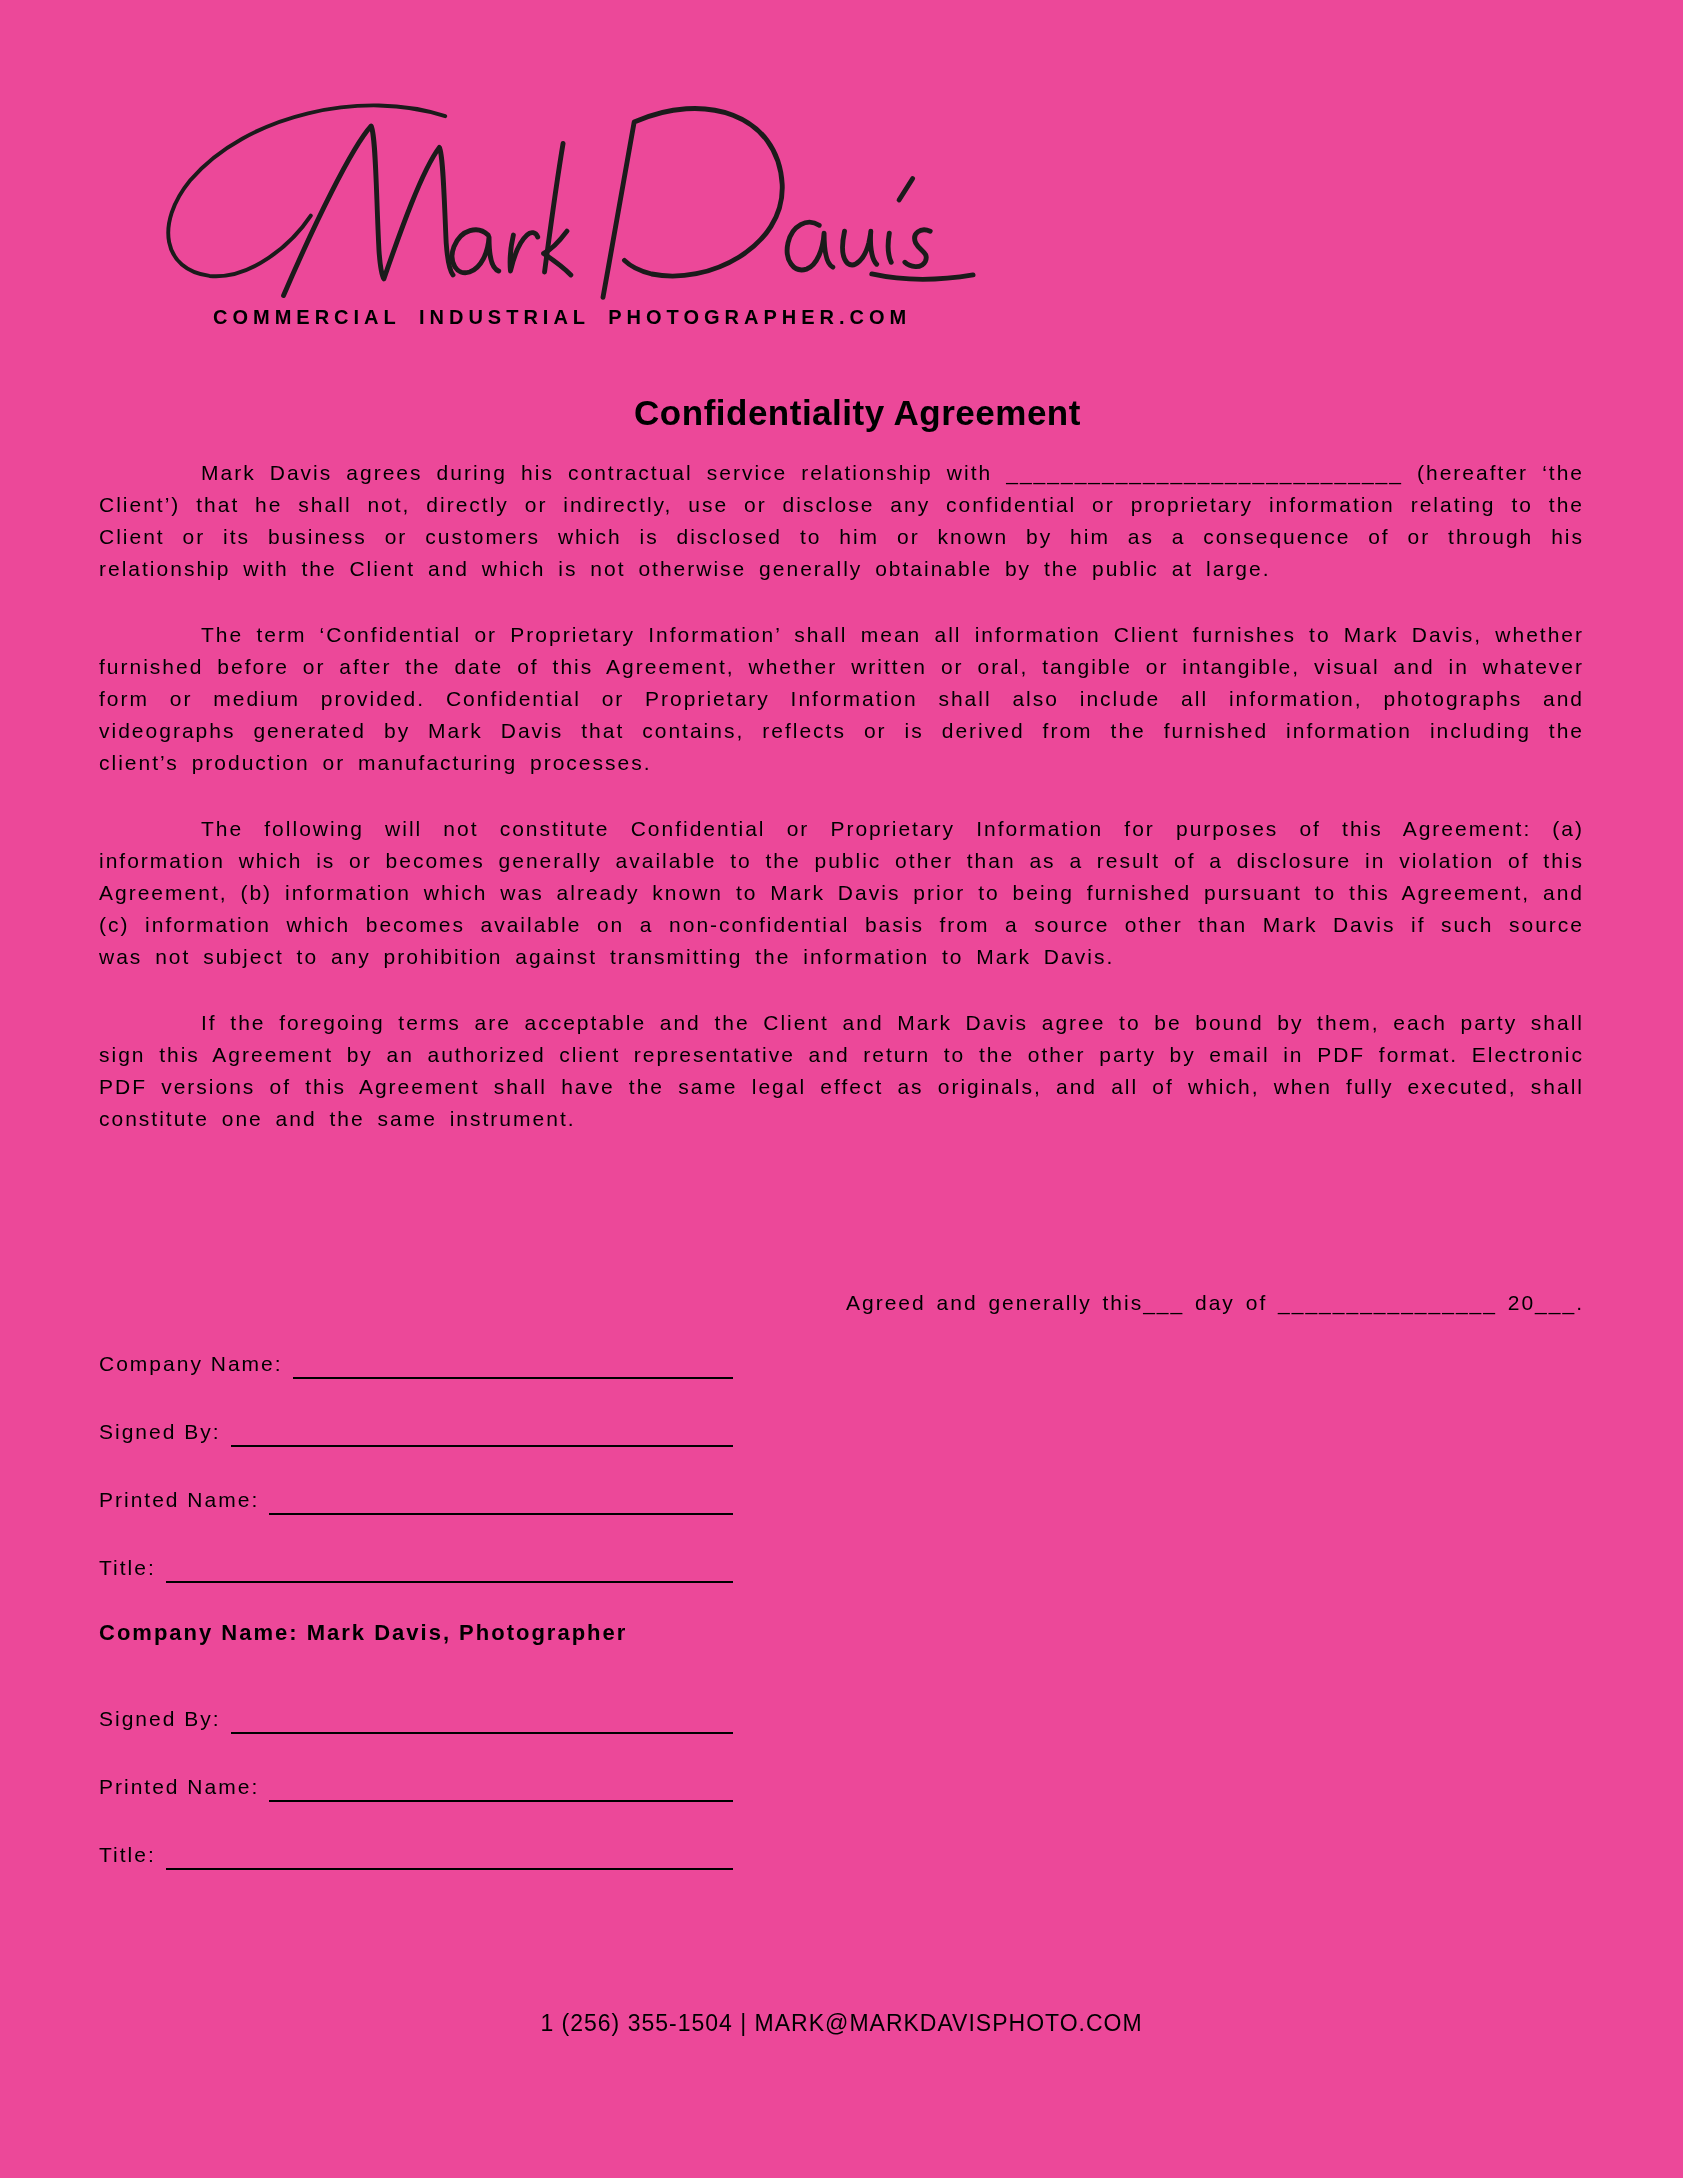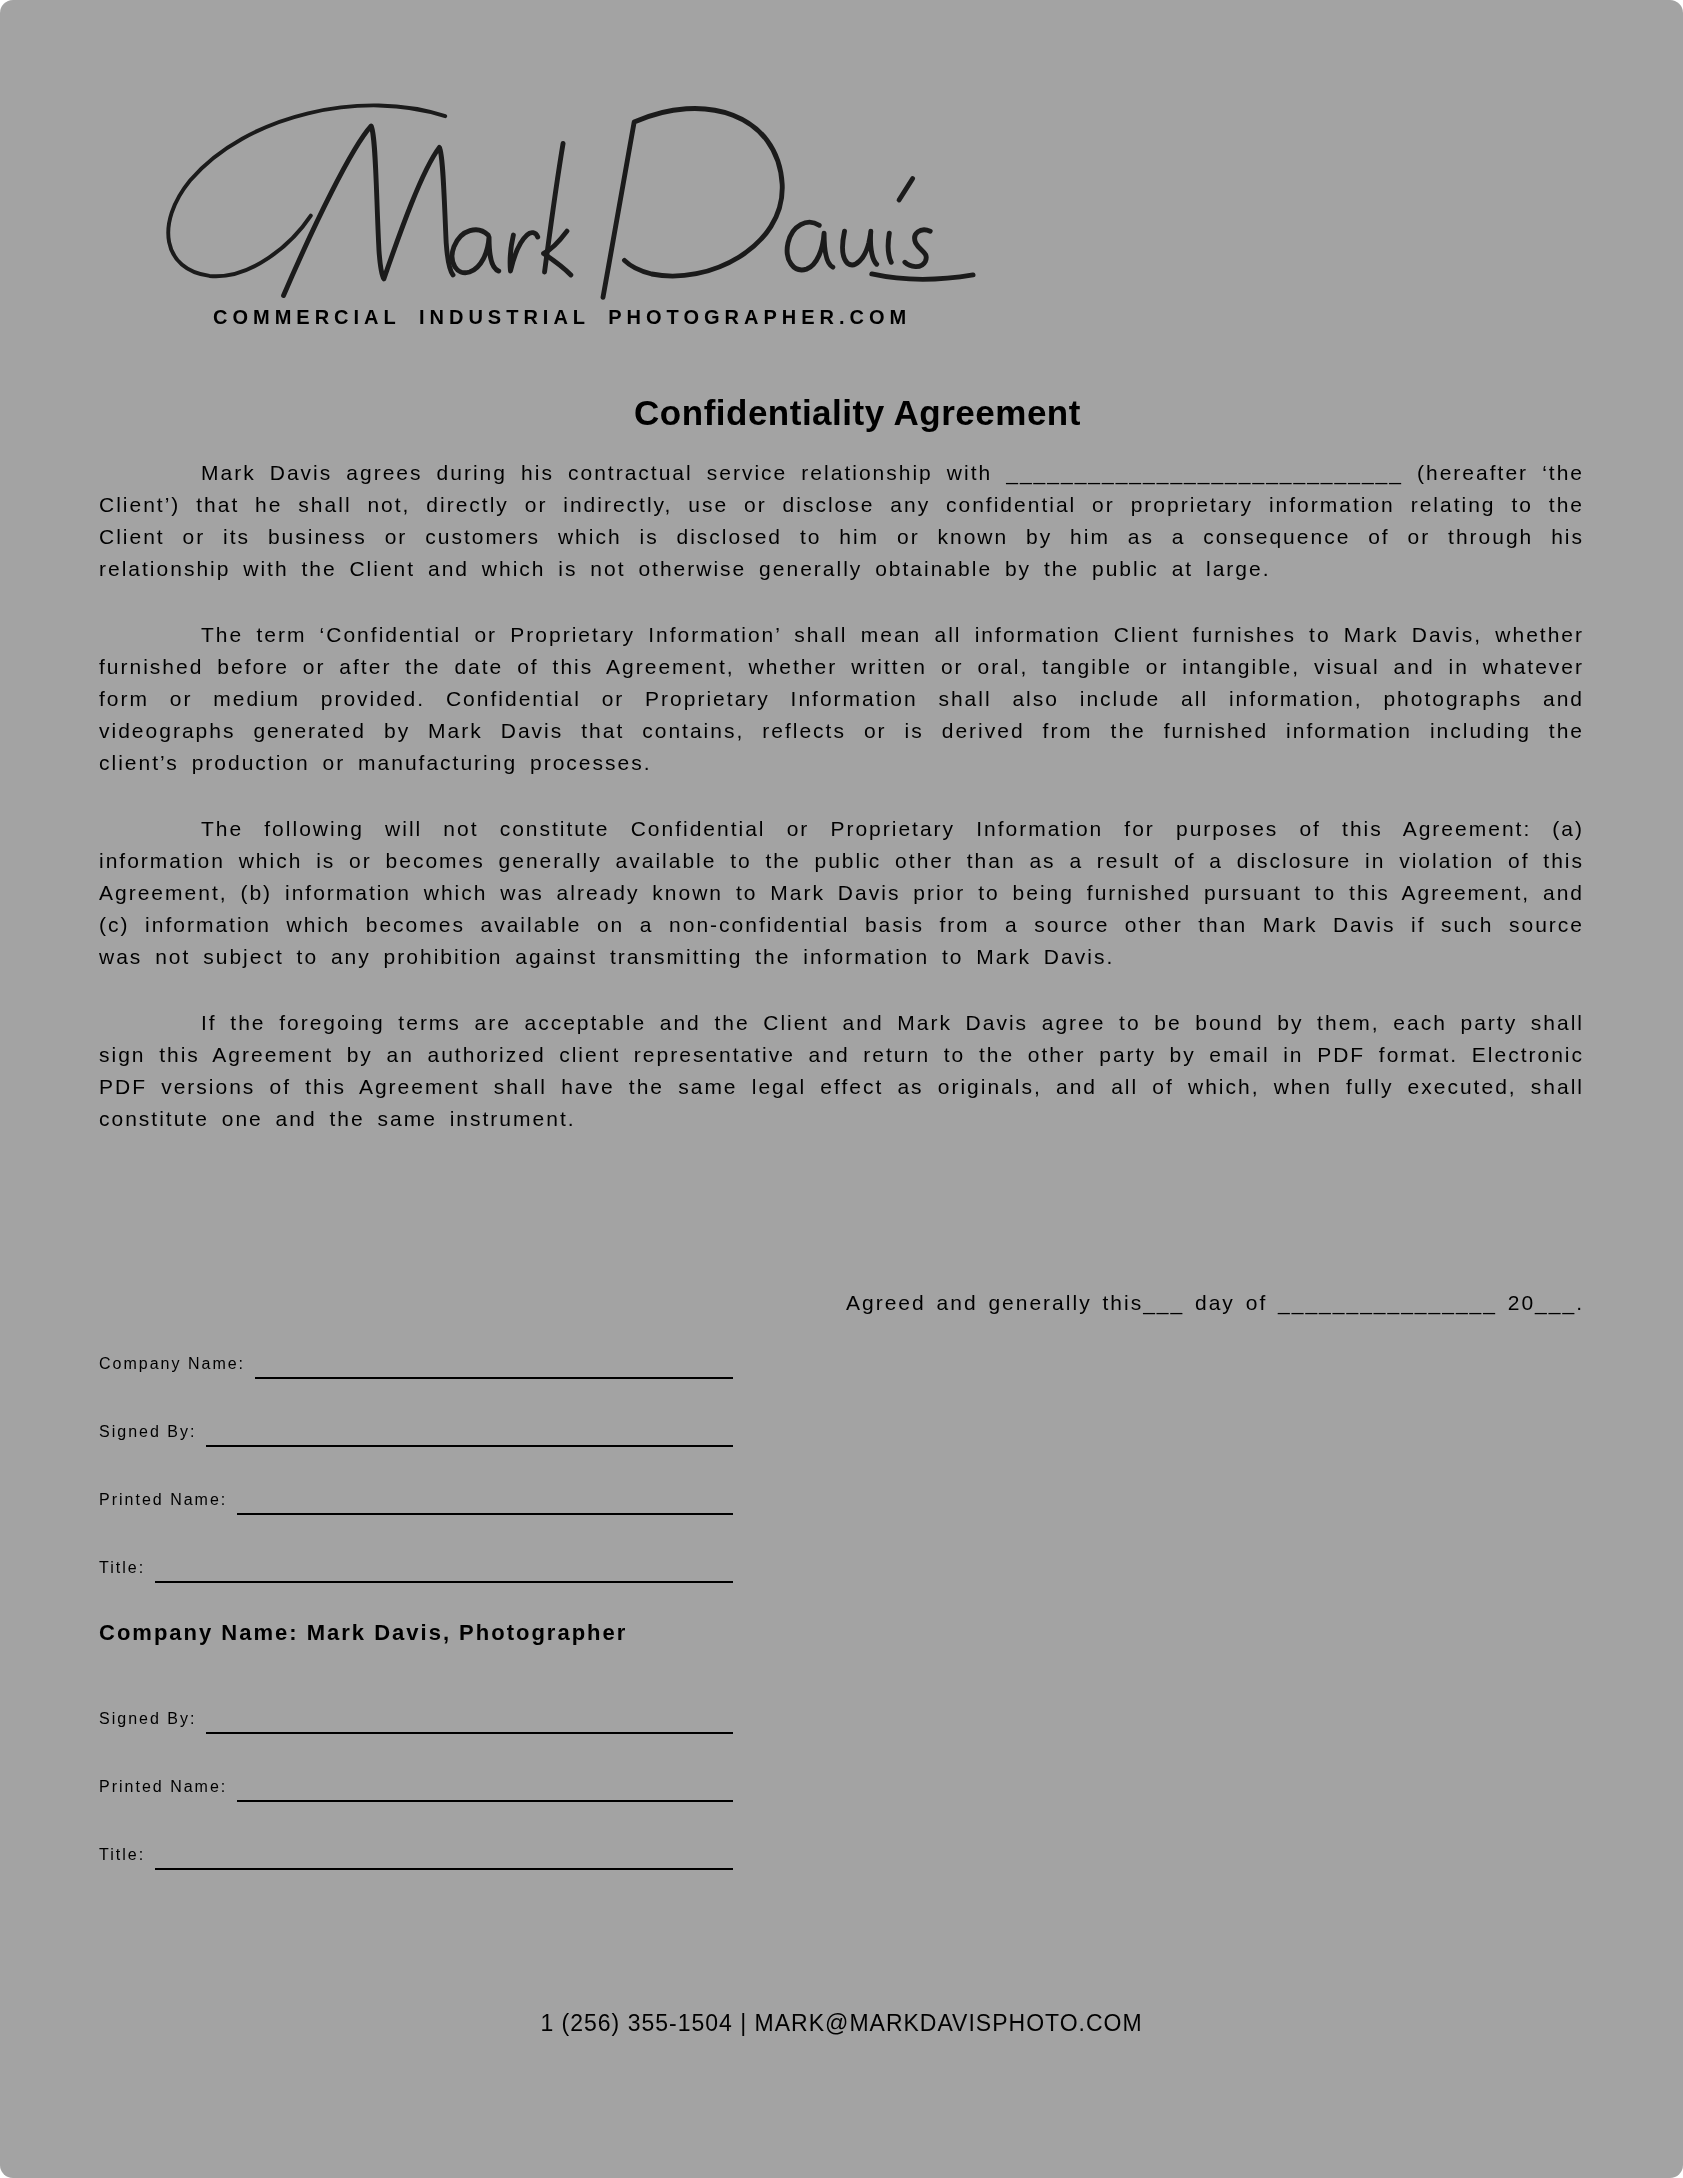--- a/index.html
+++ b/index.html
@@ -4,25 +4,24 @@
 <style>
   html, body {
     margin: 0;
     padding: 0;
     background: #ffffff;
   }
   .page {
     position: relative;
     width: 1683px;
     height: 2178px;
-    background: #a3a3a3;
+    background: #ec4899;
     color: #000000;
     font-family: "Liberation Sans", "DejaVu Sans", sans-serif;
     overflow: hidden;
-    border-radius: 13px;
   }
 
   
   .sig-logo {
     position: absolute;
     top: 87px;
     left: 111px;
     width: 871px;
     height: 224px;
   }
@@ -92,21 +91,21 @@
     position: absolute;
     top: 1346px;
     left: 99px;
     width: 634px;
   }
   .field-row {
     display: flex;
     align-items: flex-end;
     height: 33px;
     margin-bottom: 35px;
-    font-size: 16px;
+    font-size: 21px;
     letter-spacing: 2px;
     white-space: nowrap;
   }
   .field-row .flabel { line-height: 30px; }
   .field-row .fill {
     flex: 1 1 auto;
     margin-left: 10px;
     border-bottom: 2.5px solid #000;
     height: 26px;
   }

